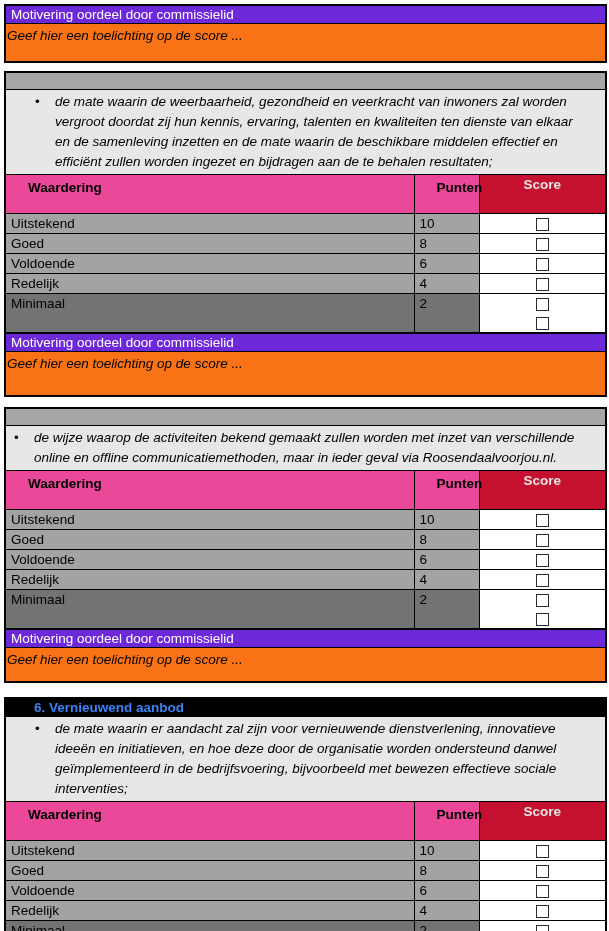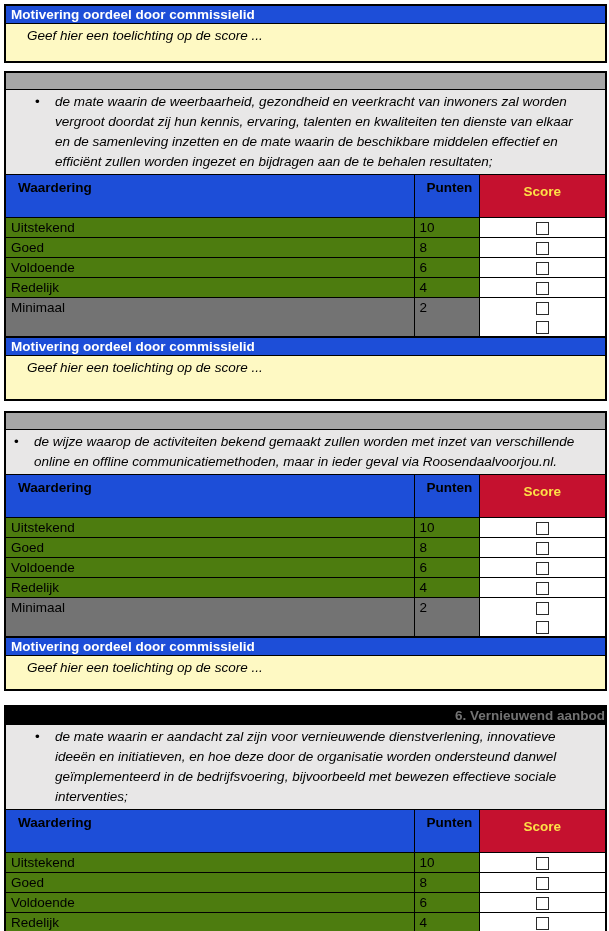--- a/index.html
+++ b/index.html
@@ -25,70 +25,69 @@
   }
   col.c1{width:409px;}
   col.c2{width:65px;}
   col.c3{width:127px;}
 
   .mt8{margin-top:8px;}
   .mt10{margin-top:10px;}
   .mt14{margin-top:14px;}
 
   .redbar{
-    background:#1d4ed8;
-    color:#fff;font-weight:bold;
+    background:#6d28d9;
+    color:#fff;font-weight:normal;
     height:17px;line-height:17px;
     padding-left:5px;
     border-top:2px solid #000;
   }
   .toelichting{
-    background:#fef9c3;
+    background:#f97316;
     font-style:italic;
-    padding:2px 6px 0 21px;
+    padding:2px 6px 0 1px;
   }
   .toel-a{height:35px;}
   .toel-b{height:41px;}
   .toel-c{height:31px;}
 
   .graybar{
     background:#A6A6A6;
     height:16px;
   }
   .blackbar{
     background:#000;
-    color:#737373;font-weight:bold;
+    color:#3b82f6;font-weight:bold;
     height:17px;line-height:17px;
     padding-left:28px;
-    text-align:right;
   }
 
   .bulletcell{
     background:#E8E7E7;
     padding:2px 10px 2px 0;
   }
   .bullet-line{display:flex;}
   .indent-lg .bullet{margin-left:29px;width:20px;flex:none;}
   .indent-sm .bullet{margin-left:8px;width:20px;flex:none;}
   .bullet-text{flex:1;padding-right:6px;font-style:italic;}
 
   .headrow td{
-    background:#1d4ed8;
+    background:#ec4899;
     font-weight:bold;
     height:35px;
-    padding:3px 0 0 12px;
+    padding:3px 0 0 22px;
   }
   td.scorehead{
     background:#C5112F;
-    color:#fde047;
+    color:#e5e5e5;
     text-align:center;
-    padding:7px 0 0 0;
+    padding:0 0 0 0;
   }
   .datarow td{
-    background:#4d7c0f;
+    background:#a3a3a3;
     height:18px;
     padding:0 0 0 5px;
     line-height:19px;
   }
   .datarow td.scorecell,
   .tallrow td.scorecell{
     background:#fff;
     text-align:center;
     vertical-align:middle;
     padding:0;

